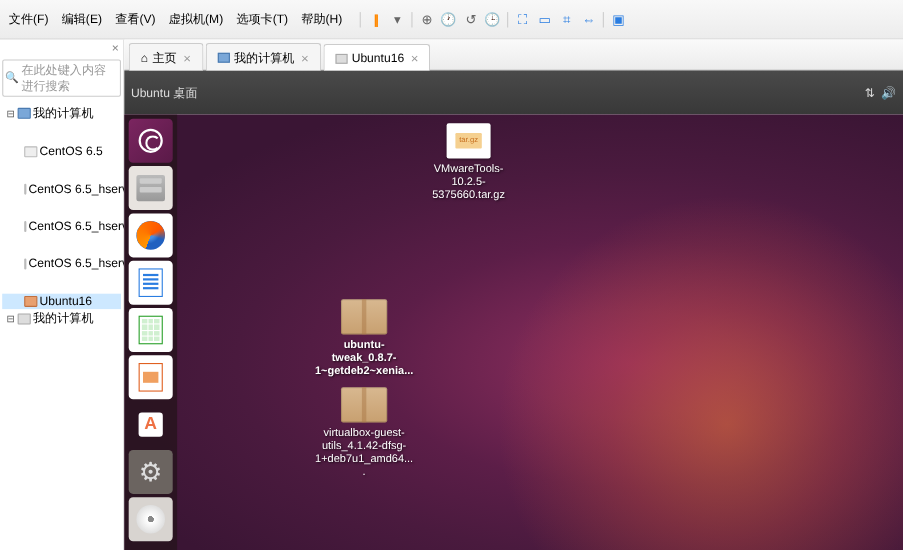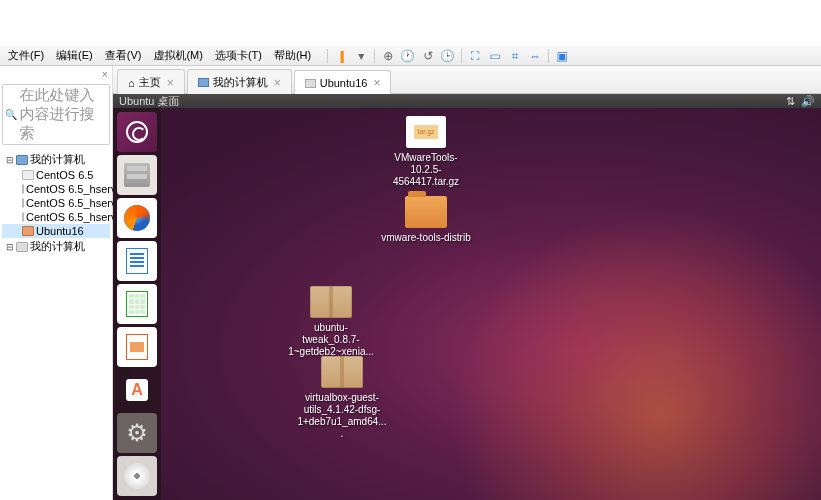--- a/index.html
+++ b/index.html
@@ -1,51 +1,51 @@
 <!DOCTYPE html>
 <html><head>
 <meta charset="utf-8">
 <style>
 * { margin: 0; padding: 0; box-sizing: border-box; font-family: Arial, sans-serif; }
 body { width: 821px; height: 500px; overflow: hidden; background: #fff; }
 
-.menubar { height: 20px; background: linear-gradient(#f8f8f8,#ececec); border-bottom: 1px solid #ccc; display: flex; align-items: center; font-size: 11px; padding: 0 4px; gap: 4px; margin-top: 46px; }
+.menubar { height: 36px; background: linear-gradient(#f8f8f8,#ececec); border-bottom: 1px solid #ccc; display: flex; align-items: center; font-size: 11px; padding: 0 4px; gap: 4px; }
 .menubar span { padding: 0 4px; cursor: default; }
 .toolbar-icons { display: flex; align-items: center; gap: 6px; margin-left: 8px; }
 .tool-sep { width: 1px; height: 14px; background: #ccc; }
 .tool-ic { width: 14px; height: 14px; display: flex; align-items: center; justify-content: center; font-size: 12px; color: #666; }
 .pause-ic { color: #ff8800; font-weight: bold; letter-spacing: -2px; }
 
 .content-area { display: flex; height: 480px; }
 
 .sidebar { width: 113px; background: #fff; border-right: 1px solid #ddd; display: flex; flex-direction: column; font-size: 11px; }
 .sidebar-close { text-align: right; padding: 2px 4px; color: #888; height: 16px; }
-.sidebar-search { display: flex; align-items: center; border: 1px solid #ccc; margin: 2px; padding: 1px 2px; font-size: 15px; color: #999; border-radius: 2px; }
+.sidebar-search { display: flex; align-items: center; border: 1px solid #ccc; margin: 2px; padding: 1px 2px; font-size: 11px; color: #999; border-radius: 2px; }
 .sidebar-search::before { content: "🔍"; font-size: 10px; margin-right: 2px; }
 .tree { padding: 4px 2px; }
 .tree-item { padding: 1px 0 1px 4px; display: flex; align-items: center; gap: 2px; white-space: nowrap; }
-.tree-item.sub { padding-left: 20px; }
+.tree-item.sub { padding-left: 20px; margin-top: 20px; }
 .tree-item.selected { background: #cde8ff; }
 .expander { font-size: 9px; color: #555; width: 8px; }
 .tree-icon { width: 12px; height: 10px; }
 .pc-icon { background: #7aa7d8; border: 1px solid #4a7ab0; border-radius: 1px; }
 .vm-icon { background: #eee; border: 1px solid #bbb; border-radius: 1px; }
 .vm-icon.ub { background: #e8a070; border: 1px solid #c07040; }
 
 .main-panel { flex: 1; display: flex; flex-direction: column; background: #fff; }
 .tabs { height: 28px; background: linear-gradient(#fafafa,#ececec); border-bottom: 1px solid #ccc; display: flex; align-items: flex-end; padding-left: 4px; font-size: 11px; }
 .tab { padding: 5px 10px 4px; border: 1px solid #ccc; border-bottom: none; background: #f5f5f5; margin-right: 2px; border-radius: 3px 3px 0 0; display: flex; align-items: center; gap: 4px; position: relative; bottom: -1px; }
 .tab.active { background: #fff; }
 .tab-close { color: #999; font-size: 12px; margin-left: 2px; }
 .home-ic { font-size: 11px; }
 .tab-pc { width: 11px; height: 9px; background: #7aa7d8; border: 1px solid #4a7ab0; }
 .tab-vm { width: 11px; height: 9px; background: #ddd; border: 1px solid #aaa; }
 
 .vm-window { flex: 1; display: flex; flex-direction: column; }
-.vm-titlebar { height: 14px; background: linear-gradient(#4a4a4a,#383838); color: #ddd; font-size: 11px; display: flex; align-items: center; padding: 0 6px; justify-content: space-between; }
+.vm-titlebar { height: 40px; background: linear-gradient(#4a4a4a,#383838); color: #ddd; font-size: 11px; display: flex; align-items: center; padding: 0 6px; justify-content: space-between; }
 .vm-title-right { display: flex; gap: 6px; font-size: 11px; }
 
 .vm-desktop { flex: 1; position: relative; background: radial-gradient(ellipse at 65% 55%, #8a2860 0%, #7a2855 15%, #5c1e48 35%, #4a1a3e 55%, #3a1534 80%); overflow: hidden; }
 .vm-desktop::after { content: ""; position: absolute; right: -50px; bottom: -80px; width: 420px; height: 420px; background: radial-gradient(circle, rgba(235,120,50,0.5) 0%, rgba(200,80,60,0.35) 35%, rgba(140,40,80,0) 70%); }
 
 .launcher { position: absolute; left: 0; top: 0; bottom: 0; width: 48px; background: rgba(40,20,30,0.85); display: flex; flex-direction: column; align-items: center; padding-top: 4px; gap: 3px; z-index: 2; }
 .l-item { width: 40px; height: 40px; border-radius: 4px; display: flex; align-items: center; justify-content: center; font-size: 20px; }
 .l-search { background: linear-gradient(135deg,#7b2560,#5a1a48); }
 .l-files { background: #e8e4e0; }
 .l-ff { background: #fff; }
@@ -220,31 +220,27 @@
             </div>
           <div class="l-item l-dvd">
               <div class="dvd-ic"></div>
             </div>
         </div>
         <div class="desktop-icons" id="desk">
             <div class="dicon" style="left: 210px; top: 0px;">
               <div class="archive">
                 <span>tar.gz</span>
               </div>
-              <div class="dlabel">VMwareTools-10.2.5-4564417.tar.gz</div>
-            </div>
-            <div class="dicon" style="left: 210px; top: 80px;">
-              <div class="folder"></div>
-              <div class="dlabel">vmware-tools-distrib</div>
-            </div>
-            <div class="dicon" style="left: 115px; top: 170px;">
+              <div class="dlabel">VMwareTools-10.2.5-5375660.tar.gz</div>
+            </div>
+            <div class="dicon" style="left: 115px; top: 160px; font-weight: bold;">
               <div class="package"></div>
               <div class="dlabel">ubuntu-tweak_0.8.7-1~getdeb2~xenia...</div>
             </div>
-            <div class="dicon" style="left: 115px; top: 240px; margin-left: 11px;">
+            <div class="dicon" style="left: 115px; top: 240px;">
               <div class="package"></div>
               <div class="dlabel">virtualbox-guest-utils_4.1.42-dfsg-1+deb7u1_amd64....</div>
             </div>
           </div>
       </div>
     </div>
   </div>
 </div>
 
 </body></html>

